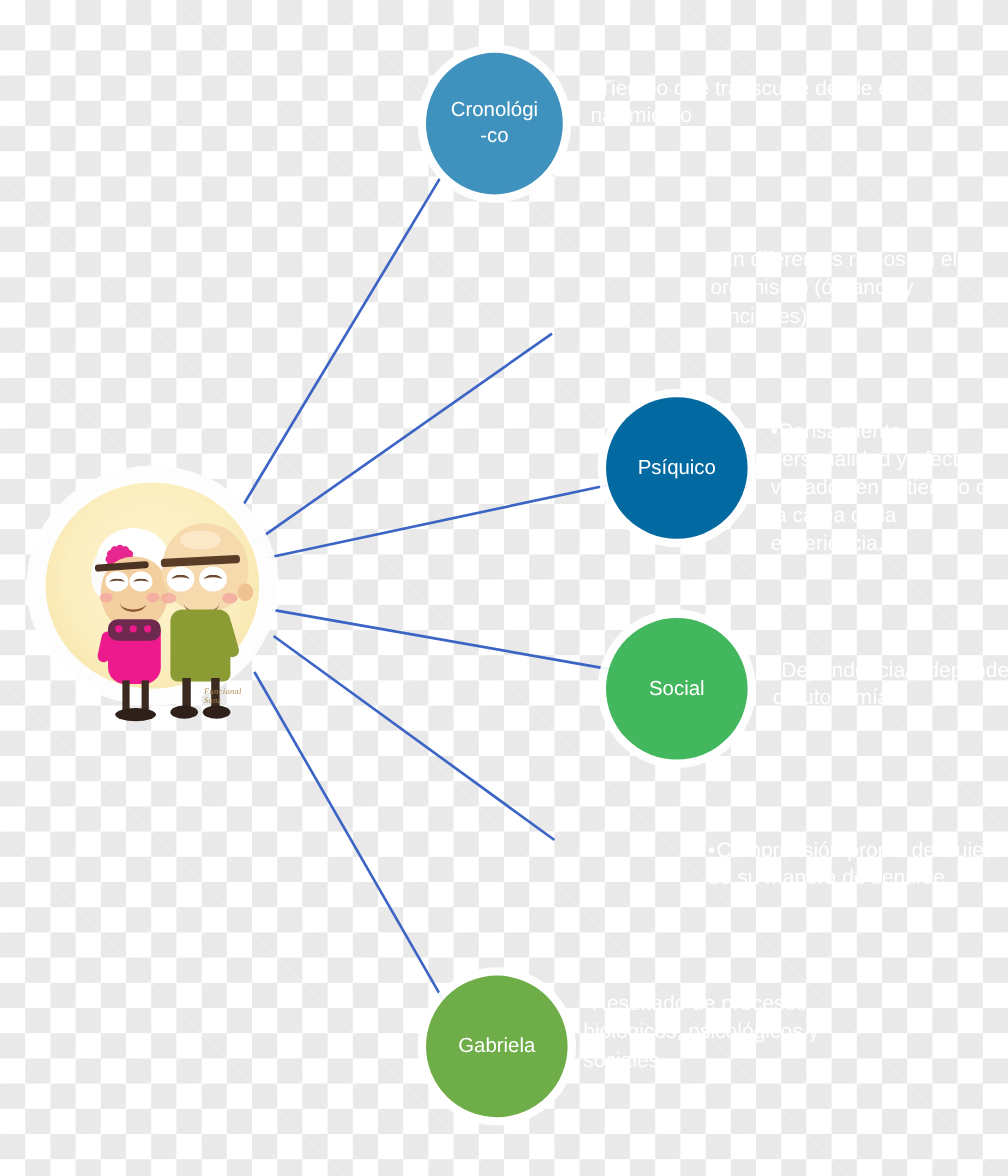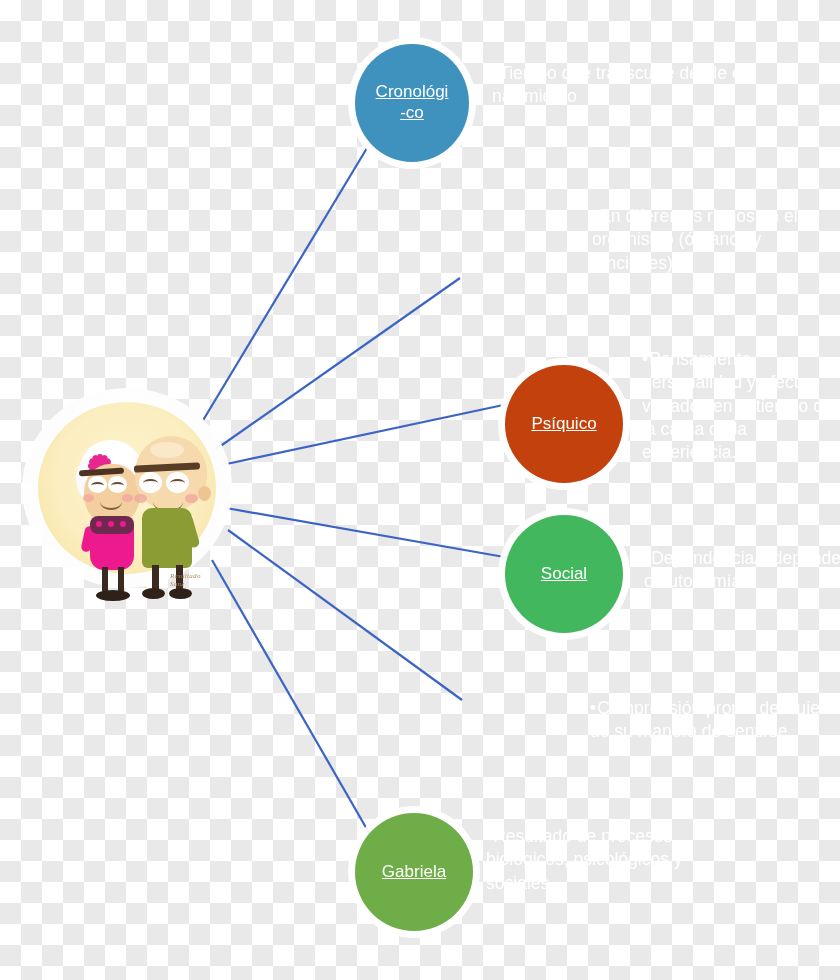--- a/index.html
+++ b/index.html
@@ -75,21 +75,21 @@
   .sig{position:absolute;left:132px;top:170px;font-size:7px;color:#b08a55;font-family:"Liberation Serif",serif;font-style:italic;letter-spacing:.3px;}
 
   
   .node{
     position:absolute;border-radius:50%;
     display:flex;align-items:center;justify-content:center;text-align:center;
     color:#ffffff;line-height:1.22;
     box-shadow:0 0 0 7px rgba(255,255,255,.92);
     box-sizing:border-box;padding:0 10px;
   }
-  .node .label{font-size:17px;text-decoration:underline;}
+  .node .label{font-size:17px;}
 
   
   .desc{
     position:absolute;color:#ffffff;font-size:17.5px;line-height:1.33;
   }
   .desc .bullet{margin-right:1px;}
 </style>
 </head>
 <body>
 
@@ -145,39 +145,39 @@
       <div class="m-lash r"></div>
       <div class="m-cheek l"></div>
       <div class="m-cheek r"></div>
       <div class="m-smile"></div>
       <div class="m-arm"></div>
       <div class="m-shirt"></div>
       <div class="m-leg l"></div>
       <div class="m-leg r"></div>
       <div class="m-shoe l"></div>
       <div class="m-shoe r"></div>
-      <div class="sig">Resultado Sanz</div>
+      <div class="sig">Funcional Sanz</div>
     </div>
   </div>
 
   <div class="node" style="left:355px;top:44px;width:114px;height:118px;background:#3f92bd;">
     <div class="label">
       <div>Cronológi</div>
       <div>-co</div>
     </div>
   </div>
   <div class="desc" style="left:492px;top:62px;width:330px;">
     <span class="bullet">•</span><span>Tiempo que transcurre desde el nacimiento</span>
   </div>
 
   <div class="desc" style="left:592px;top:205px;width:250px;">
     <span class="bullet">•</span><span>En diferentes ritmos en el organismo (órganos y funciones)</span>
   </div>
 
-  <div class="node" style="left:505px;top:365px;width:118px;height:118px;background:#c2410c;">
+  <div class="node" style="left:505px;top:331px;width:118px;height:118px;background:#0369a1;">
     <div class="label">Psíquico</div>
   </div>
   <div class="desc" style="left:642px;top:348px;width:200px;">
     <span class="bullet">•</span><span>Pensamiento, personalidad y afectos variados en el tiempo con la carga de la experiencia.</span>
   </div>
 
   <div class="node" style="left:505px;top:515px;width:118px;height:118px;background:#43b75d;">
     <div class="label">Social</div>
   </div>
   <div class="desc" style="left:644px;top:547px;width:200px;">

